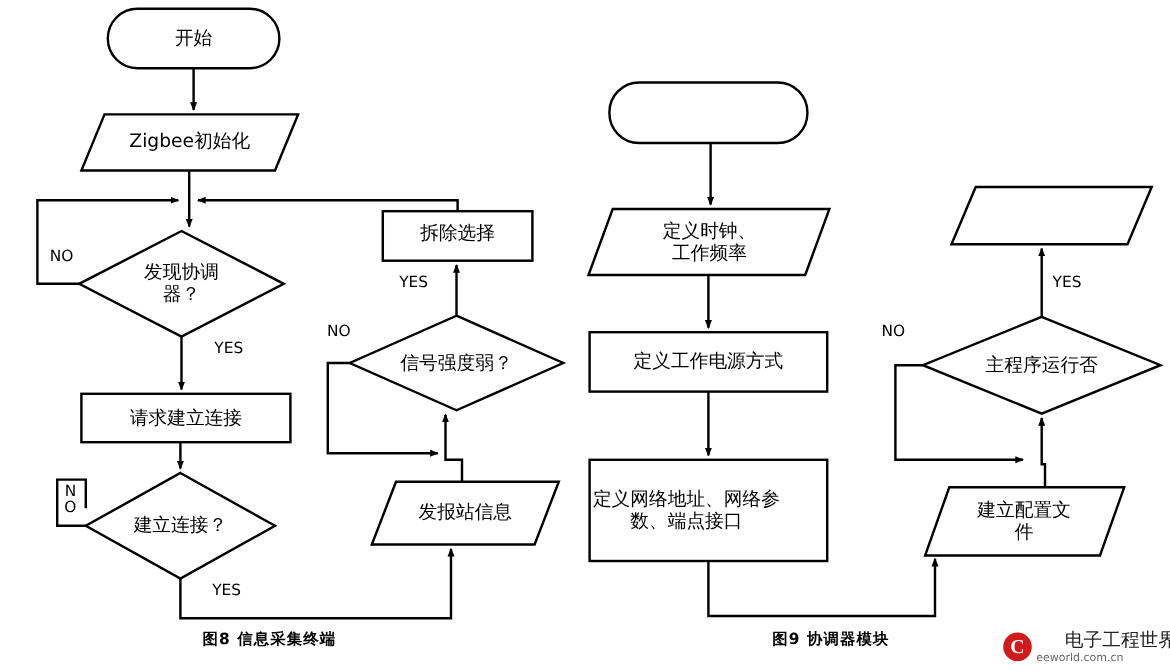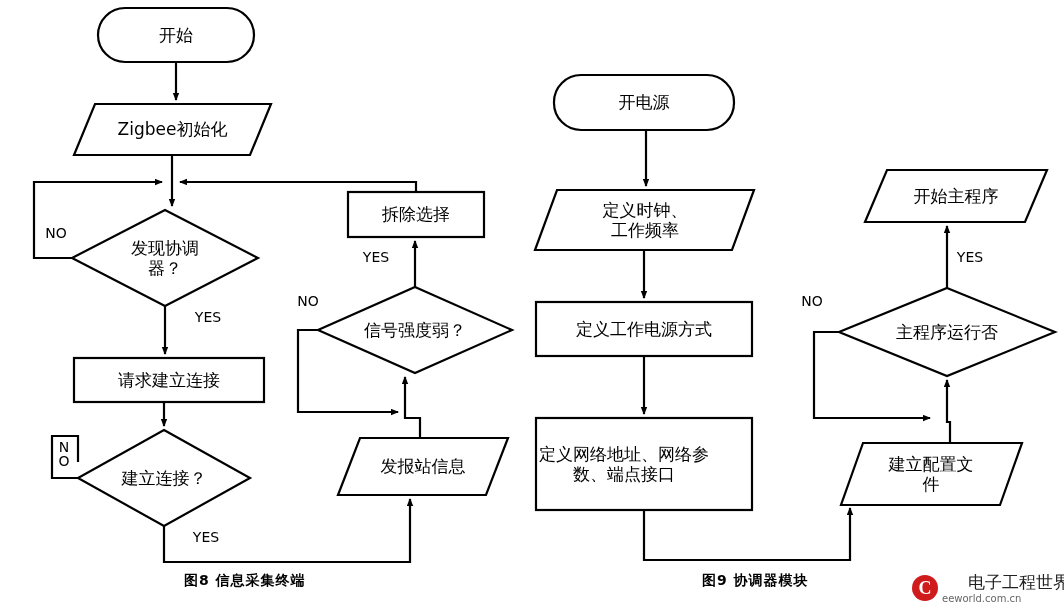--- a/index.html
+++ b/index.html
@@ -123,40 +123,38 @@
   </svg>
 
   <div class="node-text label-node" style="left:86px;top:8px;width:156px;height:54px;">开始</div>
   <div class="node-text label-node" style="left:62px;top:104px;width:197px;height:51px;">Zigbee初始化</div>
   <div class="node-text label-node" style="left:62px;top:358px;width:190px;height:44px;">请求建立连接</div>
   <div class="node-text label-node" style="left:74px;top:226px;width:158px;height:64px;">发现协调
 器？</div>
   <div class="node-text label-node" style="left:72px;top:458px;width:160px;height:40px;">建立连接？</div>
   <div class="node-text label-node" style="left:326px;top:438px;width:170px;height:57px;">发报站信息</div>
   <div class="node-text label-node" style="left:313px;top:310px;width:180px;height:40px;text-align:right;">信号强度弱？</div>
-  <div class="node-text label-node" style="left:336px;top:192px;width:136px;height:45px;">拆除选择</div>
+  <div class="node-text label-node" style="left:336px;top:192px;width:136px;height:45px;font-family:Liberation Mono, monospace;">拆除选择</div>
 
   <div class="node-text label-small" style="left:26px;top:224px;width:36px;height:18px;">NO</div>
   <div class="node-text label-small" style="left:176px;top:308px;width:40px;height:18px;">YES</div>
   <div class="node-text label-small" style="left:40px;top:434px;width:24px;height:40px;line-height:1.0;">N
 O</div>
   <div class="node-text label-small" style="left:174px;top:528px;width:40px;height:18px;">YES</div>
   <div class="node-text label-small" style="left:278px;top:292px;width:36px;height:18px;">NO</div>
   <div class="node-text label-small" style="left:344px;top:248px;width:40px;height:18px;">YES</div>
 
-  <div class="node-text label-node" style="left:542px;top:75px;width:180px;height:55px;">开电源</div>
   <div class="node-text label-node" style="left:528px;top:190px;width:210px;height:60px;">定义时钟、
 工作频率</div>
   <div class="node-text label-node" style="left:524px;top:302px;width:216px;height:54px;">定义工作电源方式</div>
   <div class="node-text label-node" style="left:524px;top:418px;width:176px;height:92px;">定义网络地址、网络参
 数、端点接口</div>
   <div class="node-text label-node" style="left:834px;top:443px;width:170px;height:62px;">建立配置文
 件</div>
   <div class="node-text label-node" style="left:845px;top:312px;width:180px;height:40px;">主程序运行否</div>
-  <div class="node-text label-node" style="left:853px;top:170px;width:182px;height:52px;">开始主程序</div>
 
   <div class="node-text label-small" style="left:782px;top:292px;width:36px;height:18px;">NO</div>
   <div class="node-text label-small" style="left:938px;top:248px;width:40px;height:18px;">YES</div>
 
   <div class="caption" style="left:172px;top:572px;">图8  信息采集终端</div>
   <div class="caption" style="left:690px;top:572px;">图9  协调器模块</div>
 
   <div class="wm">
     <div class="wm-circle">C</div>
     <div class="wm-text">

